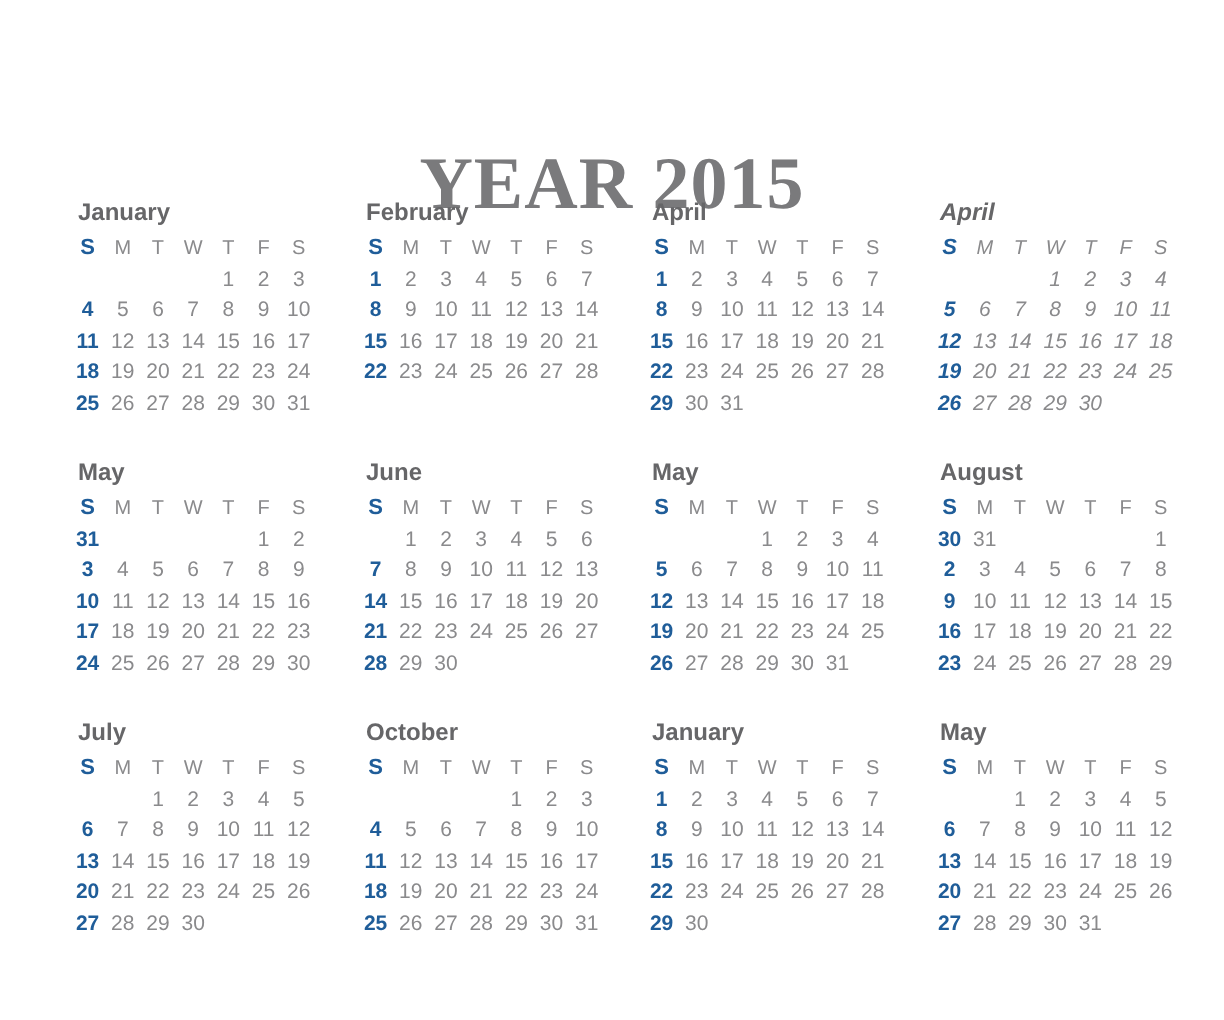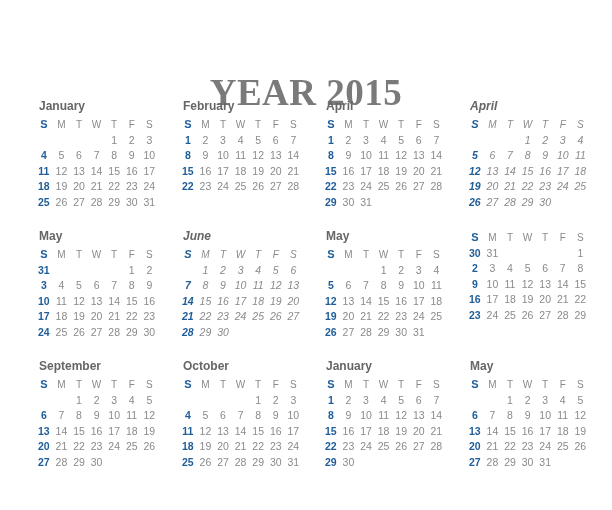--- a/index.html
+++ b/index.html
@@ -256,21 +256,21 @@
         <div class="cell">23</div>
         <div class="cell sun">24</div>
         <div class="cell">25</div>
         <div class="cell">26</div>
         <div class="cell">27</div>
         <div class="cell">28</div>
         <div class="cell">29</div>
         <div class="cell">30</div>
       </div>
     </div>
-    <div class="month" style="left: 179px; top: 228px; font-style: italic;">
+    <div class="month" style="left: 179px; top: 228px;">
       <div class="month-name">June</div>
       <div class="grid">
         <div class="cell dow sun">S</div>
         <div class="cell dow">M</div>
         <div class="cell dow">T</div>
         <div class="cell dow">W</div>
         <div class="cell dow">T</div>
         <div class="cell dow">F</div>
         <div class="cell dow">S</div>
         <div class="cell sun"></div>
@@ -351,20 +351,21 @@
         <div class="cell sun">26</div>
         <div class="cell">27</div>
         <div class="cell">28</div>
         <div class="cell">29</div>
         <div class="cell">30</div>
         <div class="cell">31</div>
         <div class="cell"></div>
       </div>
     </div>
     <div class="month" style="left: 466px; top: 228px;">
+      <div class="month-name">August</div>
       <div class="grid">
         <div class="cell dow sun">S</div>
         <div class="cell dow">M</div>
         <div class="cell dow">T</div>
         <div class="cell dow">W</div>
         <div class="cell dow">T</div>
         <div class="cell dow">F</div>
         <div class="cell dow">S</div>
         <div class="cell sun">30</div>
         <div class="cell">31</div>
@@ -397,21 +398,21 @@
         <div class="cell sun">23</div>
         <div class="cell">24</div>
         <div class="cell">25</div>
         <div class="cell">26</div>
         <div class="cell">27</div>
         <div class="cell">28</div>
         <div class="cell">29</div>
       </div>
     </div>
     <div class="month" style="left: 35px; top: 358px;">
-      <div class="month-name">September</div>
+      <div class="month-name">July</div>
       <div class="grid">
         <div class="cell dow sun">S</div>
         <div class="cell dow">M</div>
         <div class="cell dow">T</div>
         <div class="cell dow">W</div>
         <div class="cell dow">T</div>
         <div class="cell dow">F</div>
         <div class="cell dow">S</div>
         <div class="cell sun"></div>
         <div class="cell"></div>

